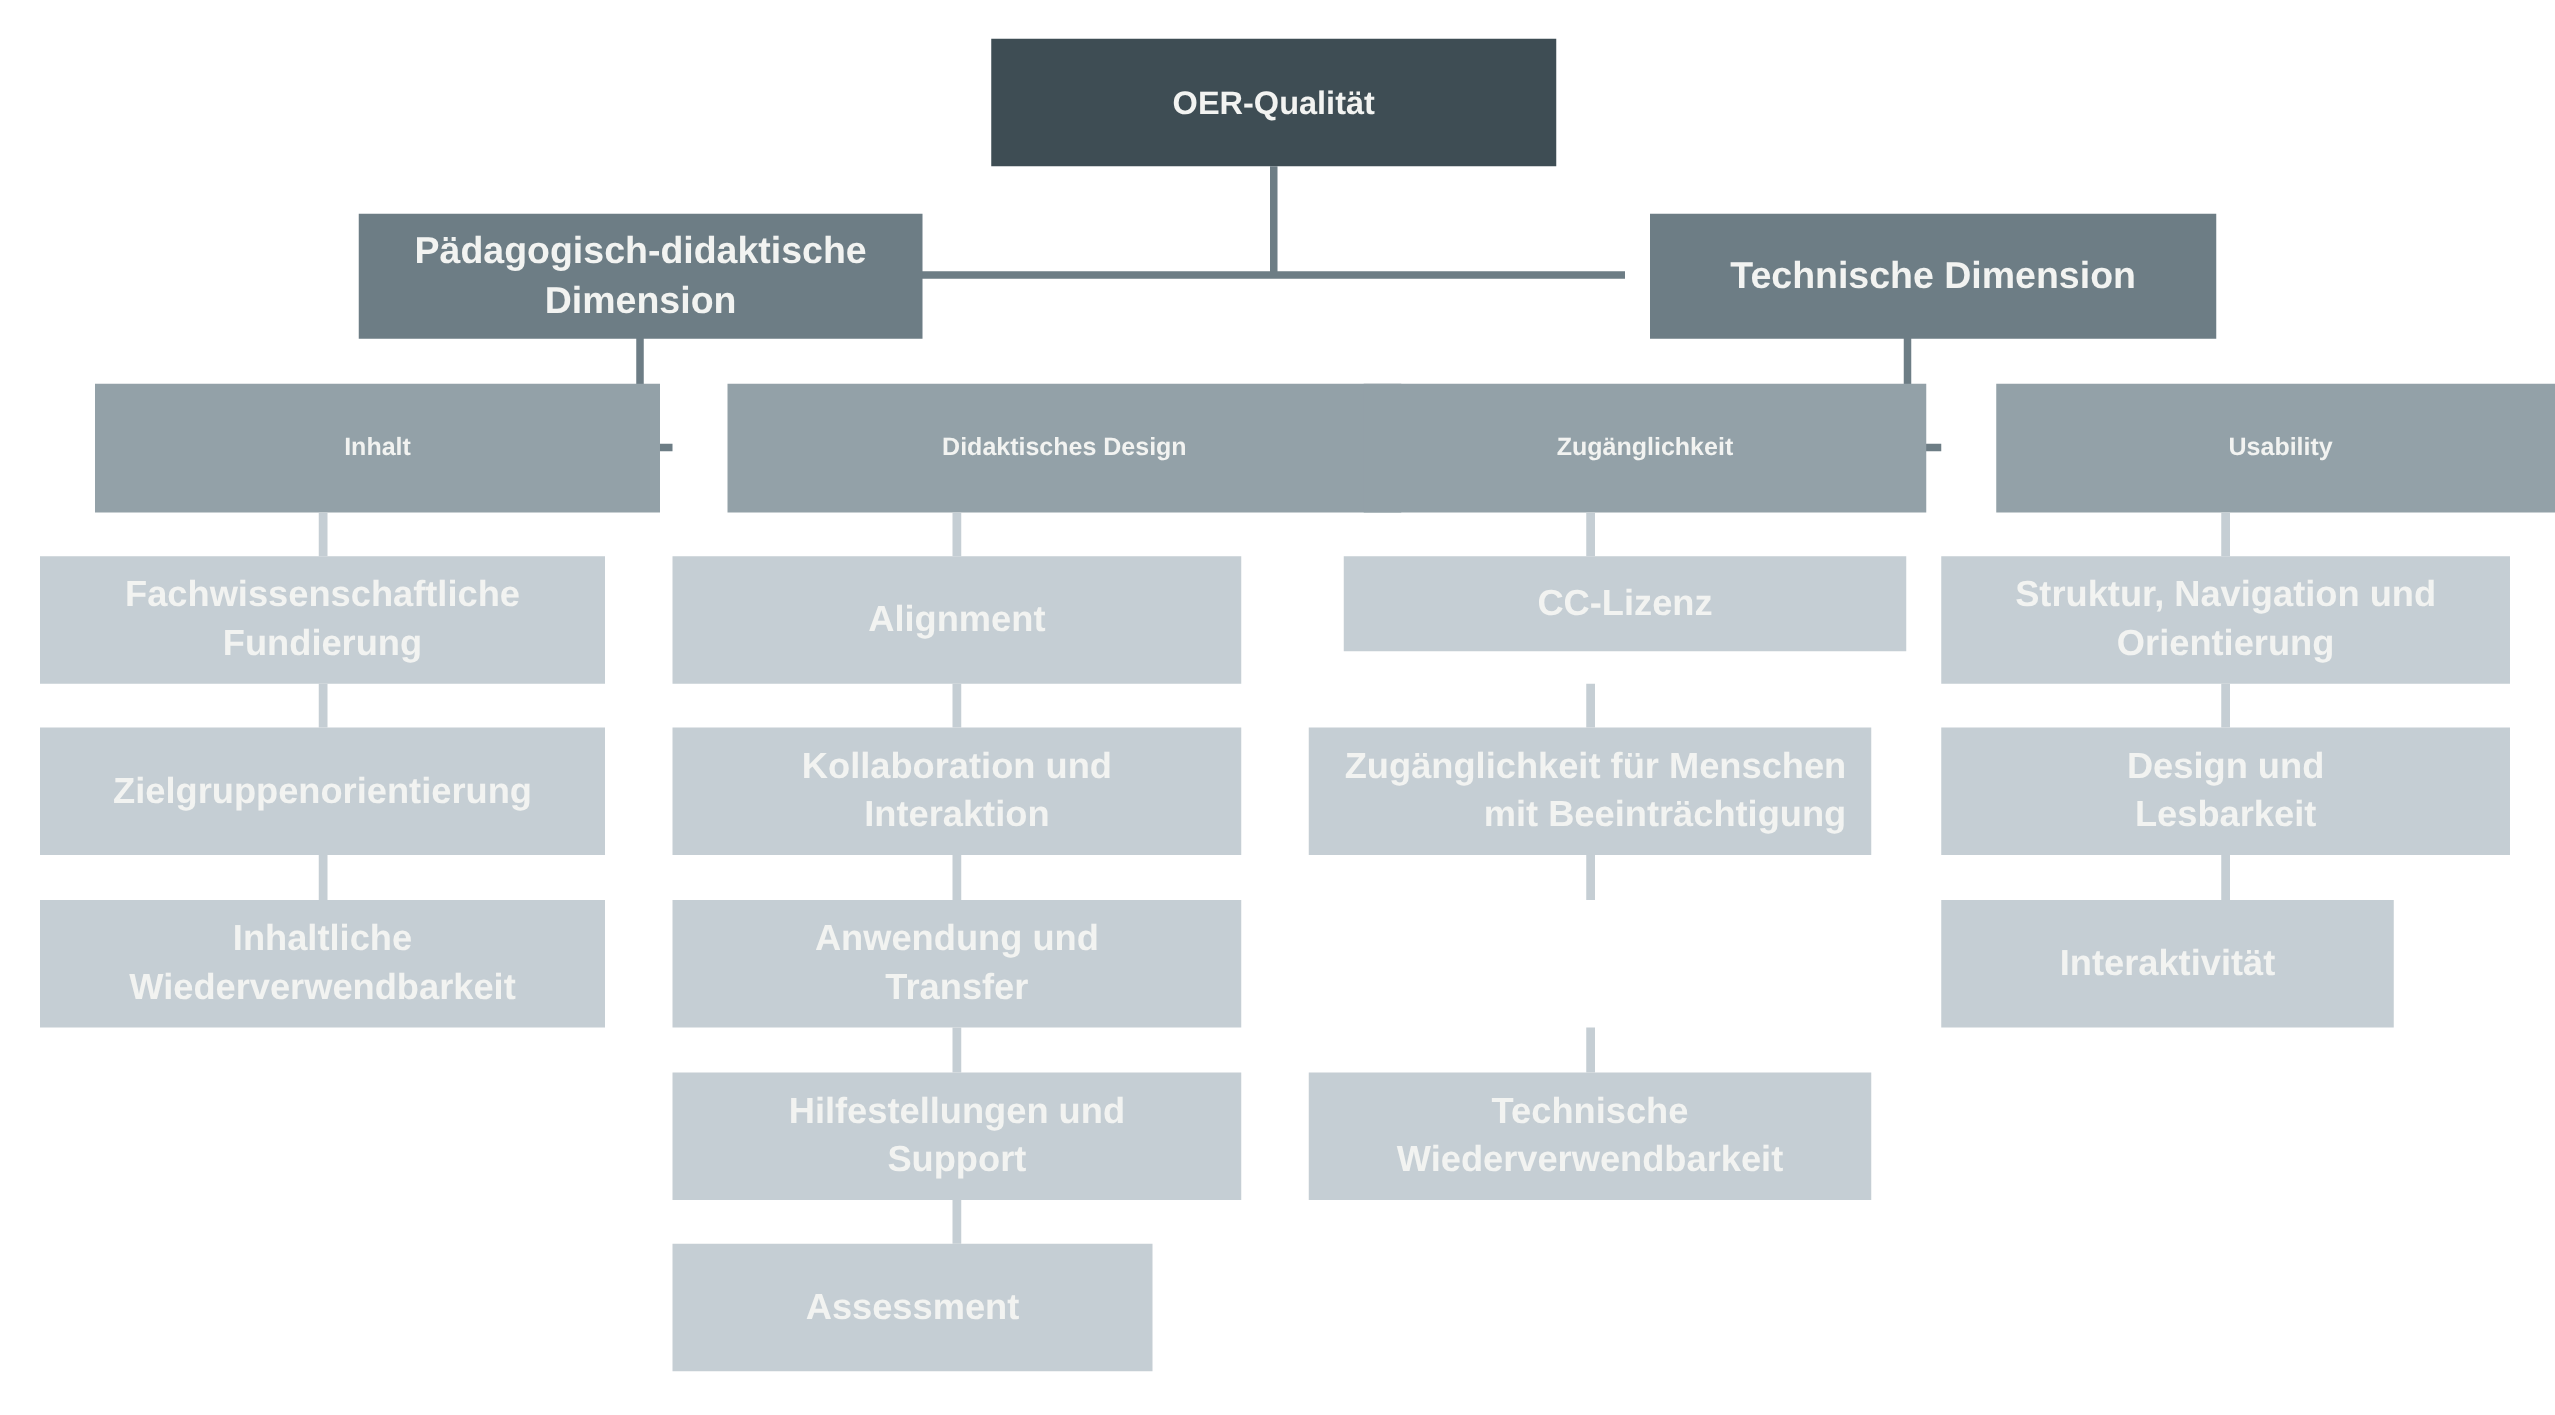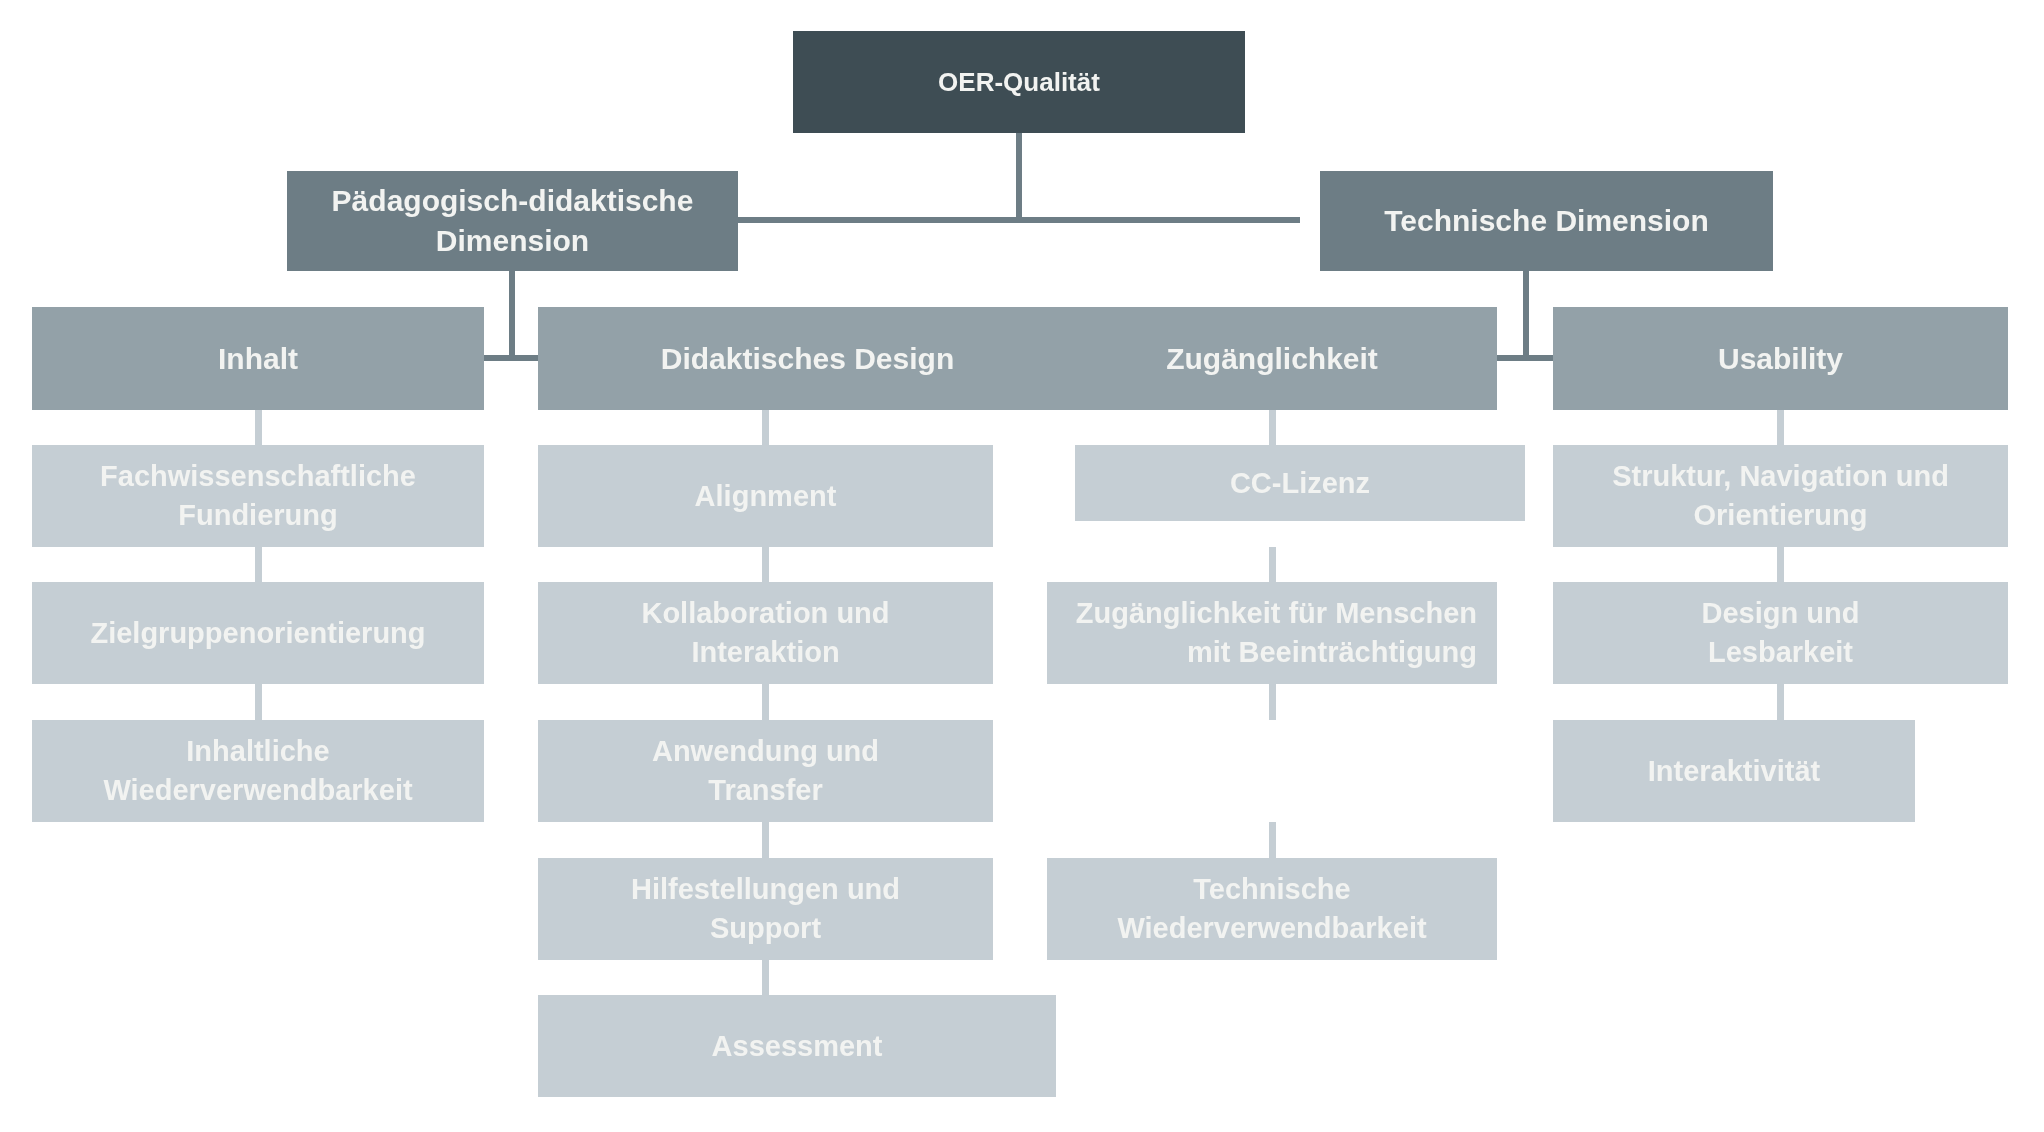--- a/index.html
+++ b/index.html
@@ -8,21 +8,21 @@
     background:var(--background,#ffffff);
     font-family:"Liberation Sans",sans-serif;font-weight:bold;
     color:var(--text,#f2f3f1);
   }
   .box{
     position:absolute;display:flex;align-items:center;justify-content:center;
     text-align:center;white-space:pre-line;box-sizing:border-box;padding:0 14px;
   }
   .root{background:var(--root-box,#3e4d54);font-size:26px;}
   .dim{background:var(--dimension-box,#6d7d85);font-size:30px;line-height:40px;}
-  .cat{background:var(--category-box,#93a1a8);font-size:30px;}
+  .cat{background:var(--category-box,#93a1a8);font-size:20px;margin-left:44px;}
   .item{background:var(--item-box,#c5ced4);font-size:29px;line-height:39px;}
   .item.align-right{justify-content:flex-end;text-align:right;padding-right:20px;}
   .conn{position:absolute;}
   .conn.dark{background:var(--connector-dark,#6d7d85);}
   .conn.light{background:var(--connector-light,#c5ced4);}
 </style>
 </head>
 <body>
 
 <div id="chart">
@@ -59,21 +59,21 @@
   <div class="conn light" style="left:762px;top:547px;width:7px;height:35px;"></div>
   <div class="box item" style="left:538px;top:582px;width:455px;height:102px;">Kollaboration und
 Interaktion</div>
   <div class="conn light" style="left:762px;top:684px;width:7px;height:36px;"></div>
   <div class="box item" style="left:538px;top:720px;width:455px;height:102px;">Anwendung und
 Transfer</div>
   <div class="conn light" style="left:762px;top:822px;width:7px;height:36px;"></div>
   <div class="box item" style="left:538px;top:858px;width:455px;height:102px;">Hilfestellungen und
 Support</div>
   <div class="conn light" style="left:762px;top:960px;width:7px;height:35px;"></div>
-  <div class="box item" style="left:538px;top:995px;width:518px;height:102px;">Assessment</div>
+  <div class="box item" style="left:538px;top:995px;width:384px;height:102px;">Assessment</div>
 
   <div class="conn light" style="left:1269px;top:410px;width:7px;height:35px;"></div>
   <div class="box item" style="left:1047px;top:445px;width:450px;height:76px;margin-left:28px;">CC-Lizenz</div>
   <div class="conn light" style="left:1269px;top:547px;width:7px;height:35px;"></div>
   <div class="box item align-right" style="left:1047px;top:582px;width:450px;height:102px;">Zugänglichkeit für Menschen
 mit Beeinträchtigung</div>
   <div class="conn light" style="left:1269px;top:684px;width:7px;height:36px;"></div>
   <div class="conn light" style="left:1269px;top:822px;width:7px;height:36px;"></div>
   <div class="box item" style="left:1047px;top:858px;width:450px;height:102px;">Technische
 Wiederverwendbarkeit</div>

